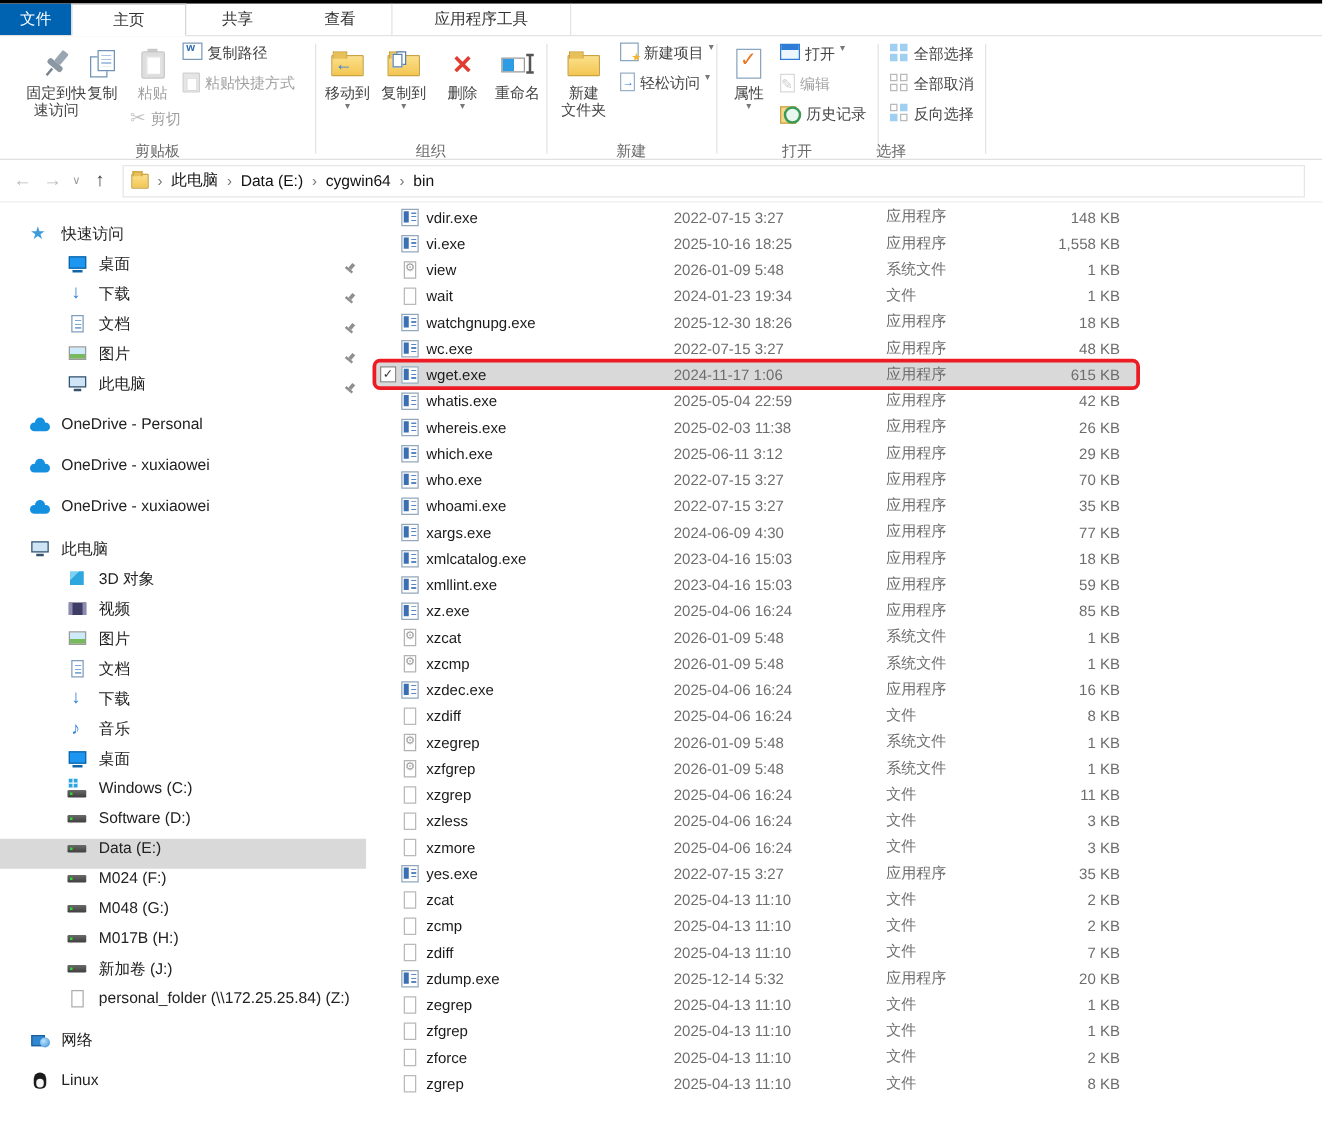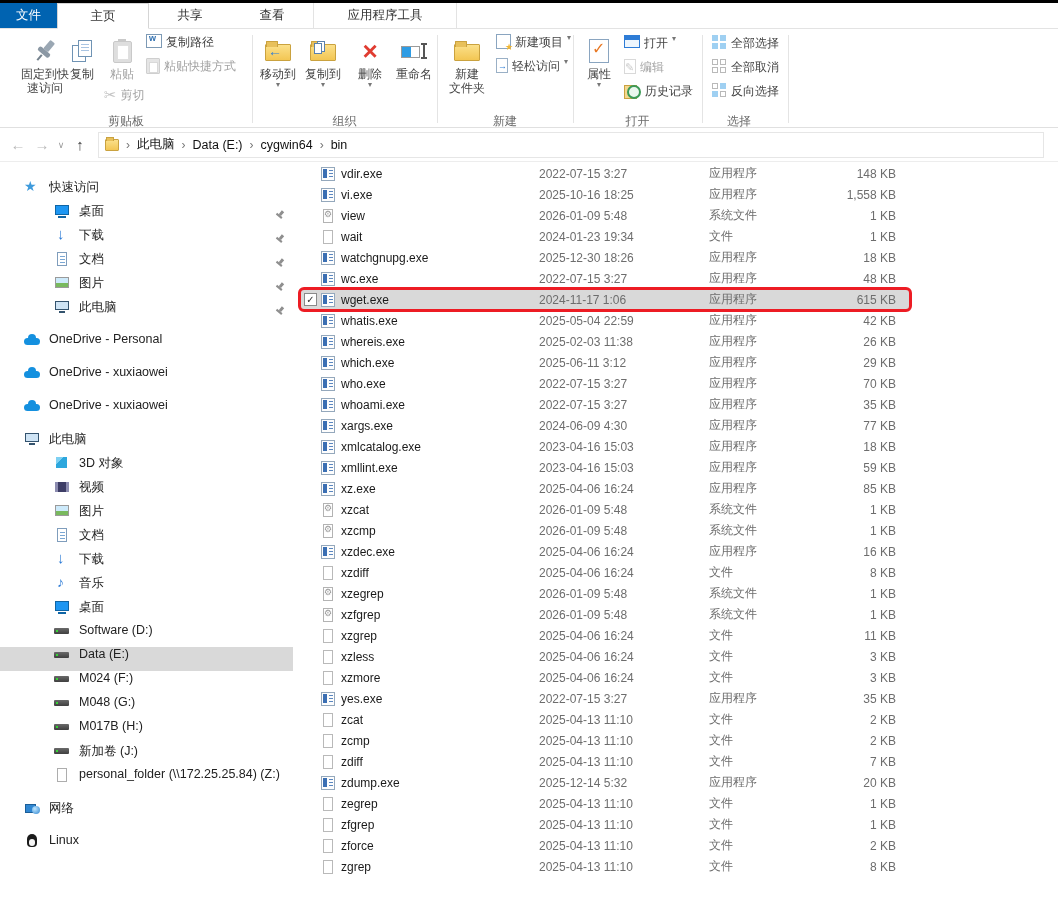--- a/index.html
+++ b/index.html
@@ -333,21 +333,21 @@
       <span>全部选择</span>
     </div>
     <div class="rsmall" style="left:712px;top:30px;">
       <span class="ric r-grid r-selnone"></span>
       <span>全部取消</span>
     </div>
     <div class="rsmall" style="left:712px;top:54px;">
       <span class="ric r-grid r-invert"></span>
       <span>反向选择</span>
     </div>
-    <div class="rgroup-label" style="left:696px;width:86px;">选择</div>
+    <div class="rgroup-label" style="left:670px;width:86px;">选择</div>
     <div class="rdiv" style="left:788px;"></div>
   </div>
 
   <div class="addressbar">
     <span class="navbtn dim" style="margin-left:6px;">←</span>
     <span class="navbtn dim">→</span>
     <span class="navbtn small">∨</span>
     <span class="navbtn">↑</span>
     <div class="addr-box">
       <span class="crumb-folder"></span>
@@ -467,20 +467,25 @@
           <span class="s-label">音乐</span>
 
         </div>
 
         <div class="s-item lvl1">
           <span class="sic desktop"></span>
           <span class="s-label">桌面</span>
 
         </div>
 
+        <div class="s-item lvl1">
+          <span class="sic drivewin"></span>
+          <span class="s-label">Windows (C:)</span>
+
+        </div>
 
         <div class="s-item lvl1">
           <span class="sic drive"></span>
           <span class="s-label">Software (D:)</span>
 
         </div>
 
         <div class="s-item lvl1 selected">
           <span class="sic drive"></span>
           <span class="s-label">Data (E:)</span>

